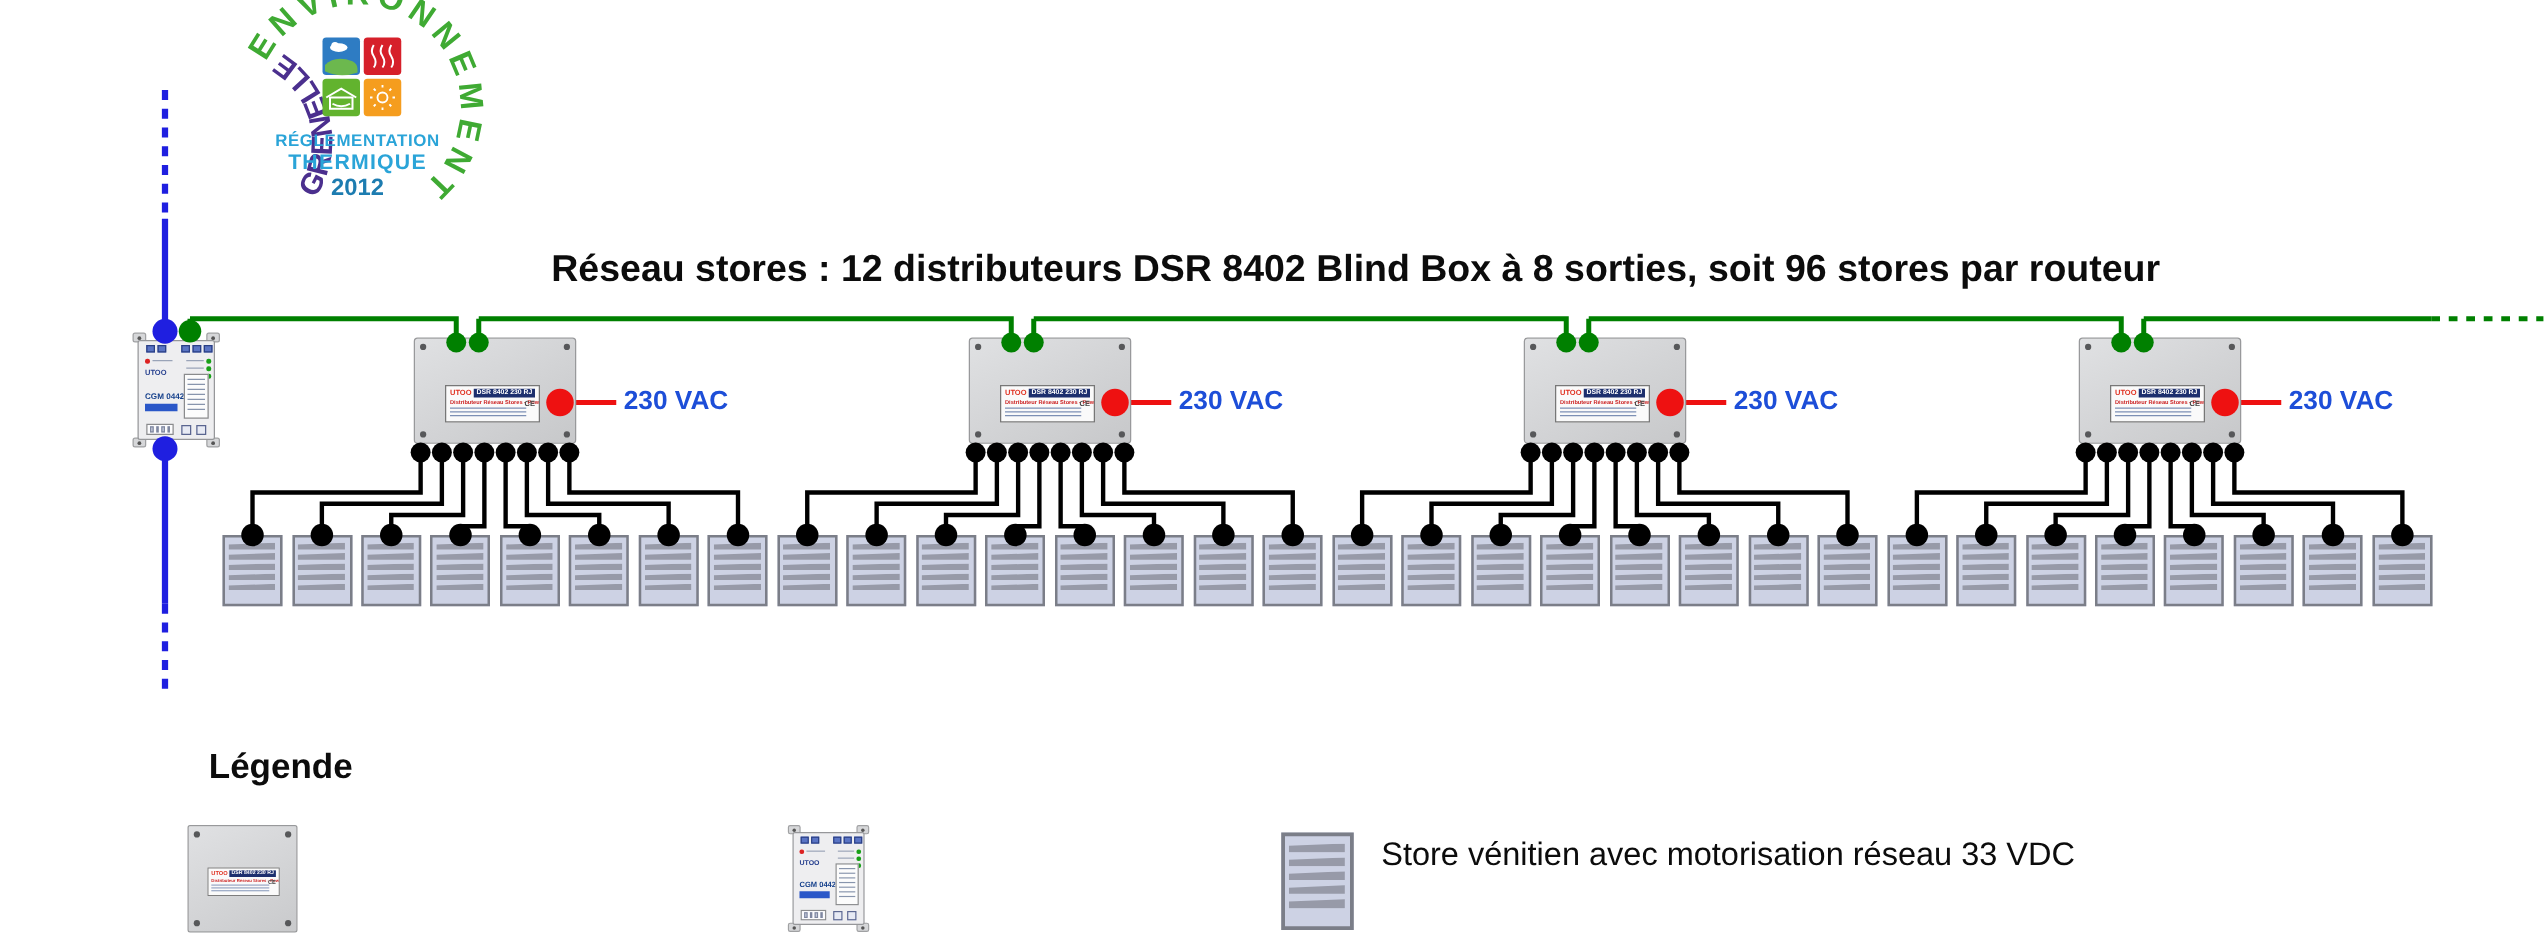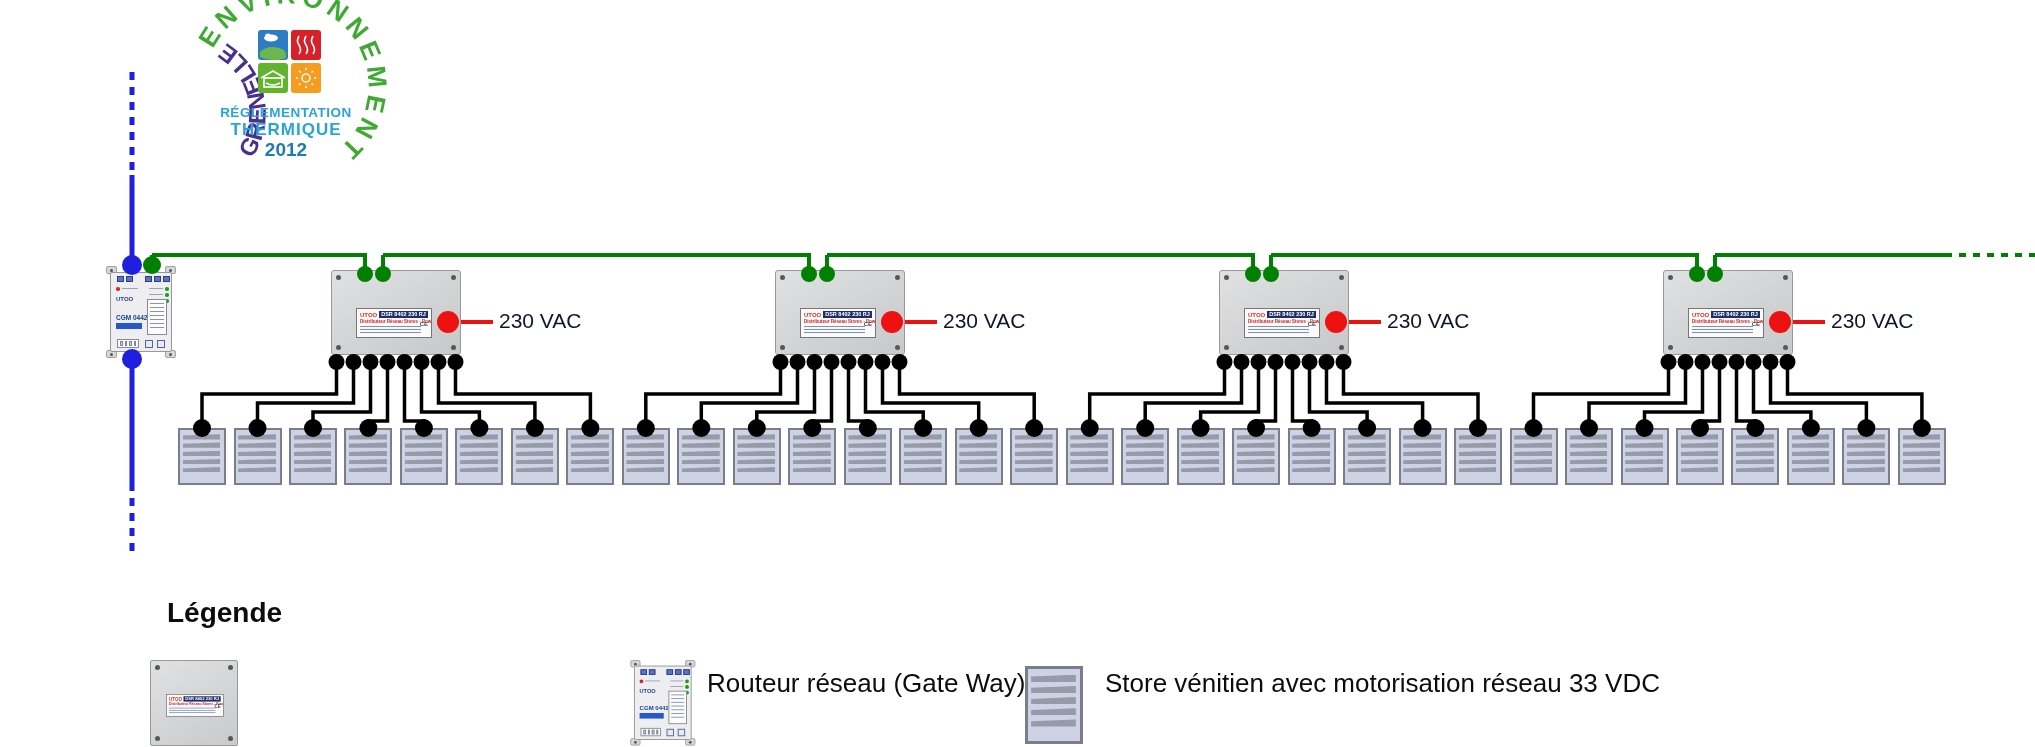--- a/index.html
+++ b/index.html
@@ -18,21 +18,21 @@
   .screw.tl{left:4px;top:4px}.screw.tr{right:4px;top:4px}.screw.bl{left:4px;bottom:4px}.screw.br{right:4px;bottom:4px}
   .dev-label{position:absolute;left:24px;top:37px;width:76px;height:30px;background:#fafafa;border:1px solid #777;
     overflow:hidden;box-sizing:border-box;}
   .dl-row1{display:flex;gap:2px;align-items:center;margin:2px 0 1px 3px;}
   .dl-brand{color:#e03020;font-weight:bold;font-size:6px;line-height:6px;}
   .dl-model{background:#1c2f6e;color:#fff;font-weight:bold;font-size:5.5px;line-height:7px;padding:0 2px;white-space:nowrap;}
   .dl-sub{color:#c22;font-weight:bold;font-size:4.5px;line-height:5px;margin-left:3px;white-space:nowrap;}
   .dl-lines i{display:block;height:1px;background:#7d90b5;margin:2px 10px 0 3px;}
   .dl-ce{position:absolute;right:3px;top:12px;font-size:6px;font-weight:bold;color:#444;}
 
-  .vac-label{position:absolute;color:#0f172a;font-size:21px;font-weight:normal;white-space:nowrap;}
+  .vac-label{position:absolute;color:#1d4ed8;font-size:21px;font-weight:bold;white-space:nowrap;}
 
   
   .blind{position:absolute;width:48px;height:57px;box-sizing:border-box;background:#cdd2e4;border:2px solid #7b7e88;}
   .blind .slat{position:absolute;left:6%;width:86%;height:10%;background:#979aa8;
     clip-path:polygon(0 26%,100% 0,100% 100%,0 100%);}
   .blind.lg{width:58px;height:78px;border-width:3px;}
 
   
   .router-unit{position:absolute;width:62px;height:92px;}
   .r-ear{position:absolute;width:11px;height:8px;background:#d6d7d9;border:1px solid #a0a1a3;border-radius:2px;box-sizing:border-box;}
@@ -664,18 +664,18 @@
           <path d="M126 70 v-2 M126 86 v2 M118 78 h-2 M134 78 h2 M120.5 72.5 l-1.5 -1.5 M131.5 83.5 l1.5 1.5 M131.5 72.5 l1.5 -1.5 M120.5 83.5 l-1.5 1.5"></path>
         </g>
       </g>
       <text x="106" y="117" text-anchor="middle" class="logo-sub1">RÉGLEMENTATION</text>
       <text x="106" y="135" text-anchor="middle" class="logo-sub2">THERMIQUE</text>
       <text x="106" y="156" text-anchor="middle" class="logo-year">2012</text>
     </svg>
   </div>
 
 
+  <div class="title">Réseau stores : 12 distributeurs DSR 8402  Blind Box à 8 sorties, soit 96 stores par routeur</div>
 
   <div class="legend-heading">Légende</div>
-  <div class="lg-line1" style="left:707px;top:668px">Routeur réseau (Gate Way)</div>
   <div class="lg-line1" style="left:1105px;top:668px">Store vénitien avec motorisation réseau 33 VDC</div>
 
 </div>
 
 </body></html>

